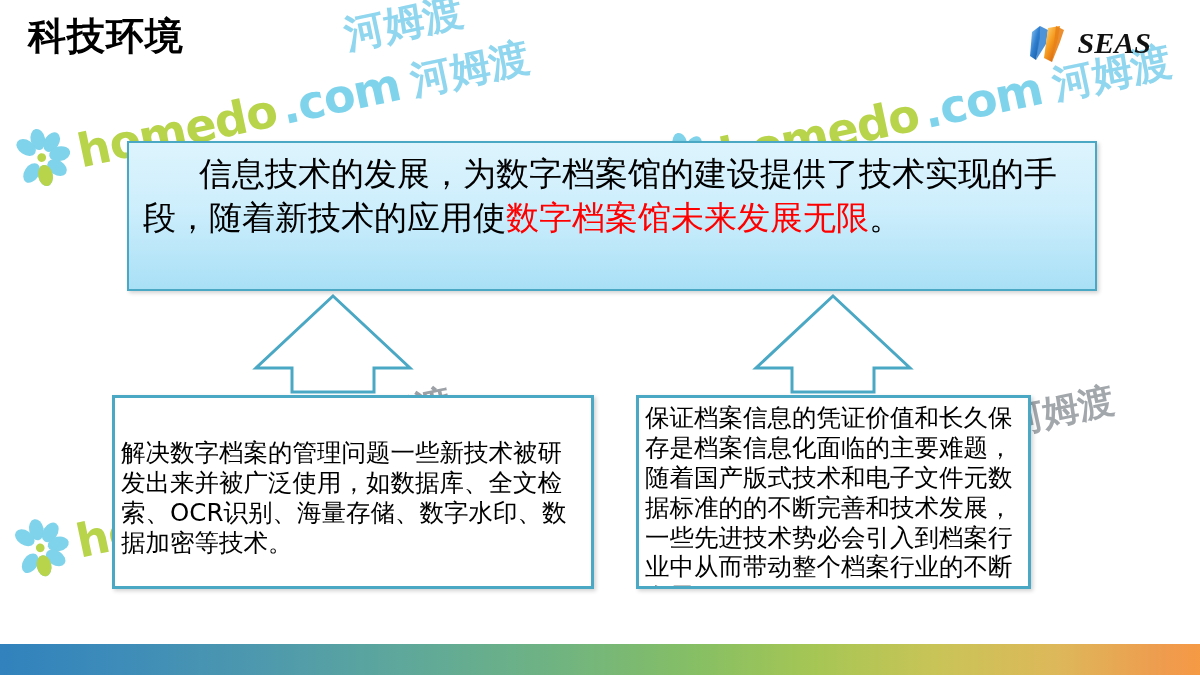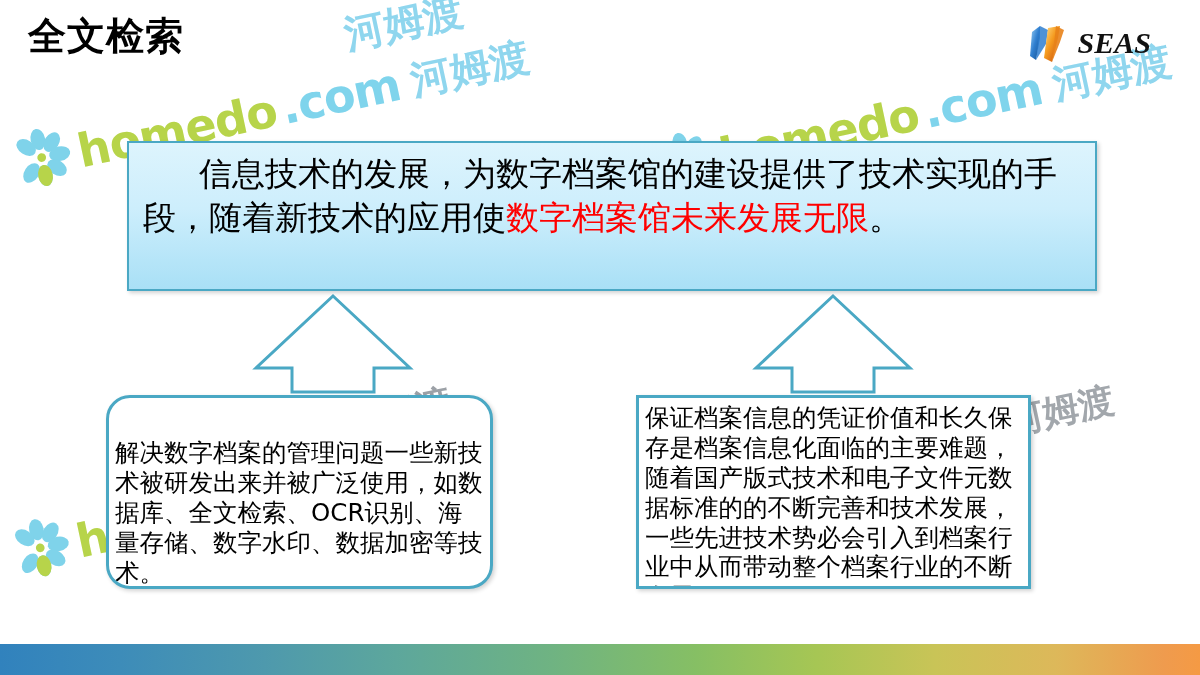--- a/index.html
+++ b/index.html
@@ -109,21 +109,21 @@
   .bot-box {
     position: absolute;
     top: 395px;
     height: 194px;
     border: 3px solid #4aa8c4;
     background: #ffffff;
     box-shadow: 2px 2px 4px rgba(0,0,0,0.18);
     z-index: 33;
     overflow: hidden;
   }
-  #bot-box-left  { left: 106px; width: 387px; border-radius: 24px; }
+  #bot-box-left  { left: 112px; width: 482px; }
   #bot-box-right { left: 636px; width: 395px; }
   .bot-text {
     font-size: 24.5px;
     line-height: 1.22;
     color: #000000;
     font-family: "DejaVu Sans", sans-serif;
     word-break: break-all;
     padding: 0 6px;
   }
   #bot-box-left .bot-text  { padding-top: 40px; }
@@ -215,21 +215,21 @@
   </div>
 
   <div class="wm" style="left:345px; top:8px; transform:rotate(-12deg); font-size:40px; font-weight:bold; color:#8fd6ee; font-family:'DejaVu Sans',sans-serif;">河姆渡</div>
 
   <div class="wm" style="left:345px; top:400px; transform:rotate(-12deg); font-size:36px; font-weight:bold; color:#7b828a; opacity:.75; font-family:'DejaVu Sans',sans-serif;">河姆渡</div>
 
   <div class="wm" style="left:1008px; top:398px; transform:rotate(-12deg); font-size:36px; font-weight:bold; color:#7b828a; opacity:.7; font-family:'DejaVu Sans',sans-serif;">河姆渡</div>
 
   <div class="wm" style="left:700px; top:470px; transform:rotate(-12deg); font-size:44px; font-weight:bold; color:#7fd3ea; opacity:.55; font-family:'DejaVu Sans',sans-serif;">&nbsp;</div>
 
-  <div class="slide-title">全文检索</div>
+  <div class="slide-title">科技环境</div>
 
   <div class="brand">
     <span>
       <svg class="brand-mark" viewBox="0 0 52 50">
         <defs>
           <linearGradient id="gblue" x1="0" y1="0" x2="1" y2="1">
             <stop offset="0%" stop-color="#9fd4f5"></stop>
             <stop offset="50%" stop-color="#2f7fd0"></stop>
             <stop offset="100%" stop-color="#15508f"></stop>
           </linearGradient>

